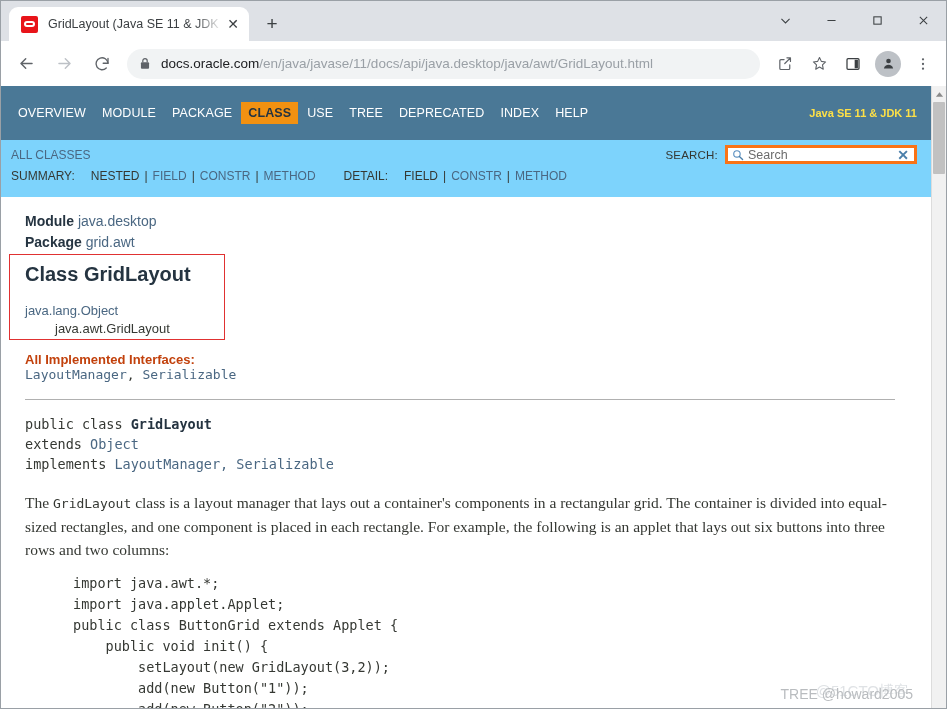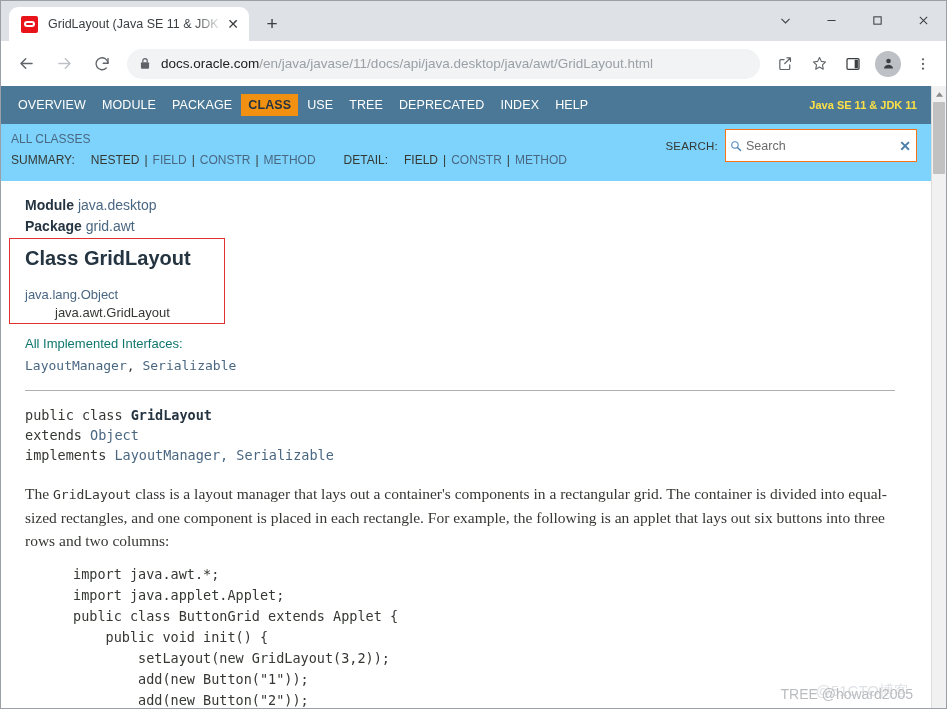--- a/index.html
+++ b/index.html
@@ -199,21 +199,21 @@
     top: 0;
     width: 930px;
     height: 622px;
     background: #ffffff;
     overflow: hidden;
   }
 
   
   #topnav {
     background: #4a7896;
-    height: 38px;
+    height: 54px;
     display: flex;
     align-items: center;
     padding-left: 10px;
     box-sizing: border-box;
     position: relative;
   }
   #topnav ul {
     list-style: none;
     margin: 0;
     padding: 0;
@@ -282,23 +282,23 @@
   }
   #search-label {
     font-size: 11.5px;
     color: #353833;
     margin-right: 7px;
     letter-spacing: .2px;
     text-align: center;
   }
   #search-box {
     width: 192px;
-    height: 33px;
+    height: 19px;
     background: #ffffff;
-    border: 1px solid #f97316;
+    border: 3px solid #f97316;
     display: flex;
     align-items: center;
     padding: 0 4px;
     box-sizing: border-box;
   }
   #search-magnifier {
     flex: 0 0 auto;
     color: #5a8fc0;
     display: flex;
     align-items: center;
@@ -359,24 +359,24 @@
     margin-top: 12px;
     font-size: 13px;
     line-height: 18px;
     color: #4a6782;
     font-family: "Liberation Sans", sans-serif;
   }
   #inheritance .lvl2 { padding-left: 30px; color: #353833; }
 
   #impl-block { margin-top: 14px; }
   #impl-title {
-    font-weight: normal;
+    font-weight: bold;
     font-size: 13px;
-    color: #0f766e;
-    margin-bottom: 7px;
+    color: #c2410c;
+    margin-bottom: 0;
   }
   #impl-list {
     font-family: "DejaVu Sans Mono", monospace;
     font-size: 13px;
     color: #4a6782;
   }
   #impl-list .comma { color: #353833; }
 
   hr.rule {
     border: 0;

